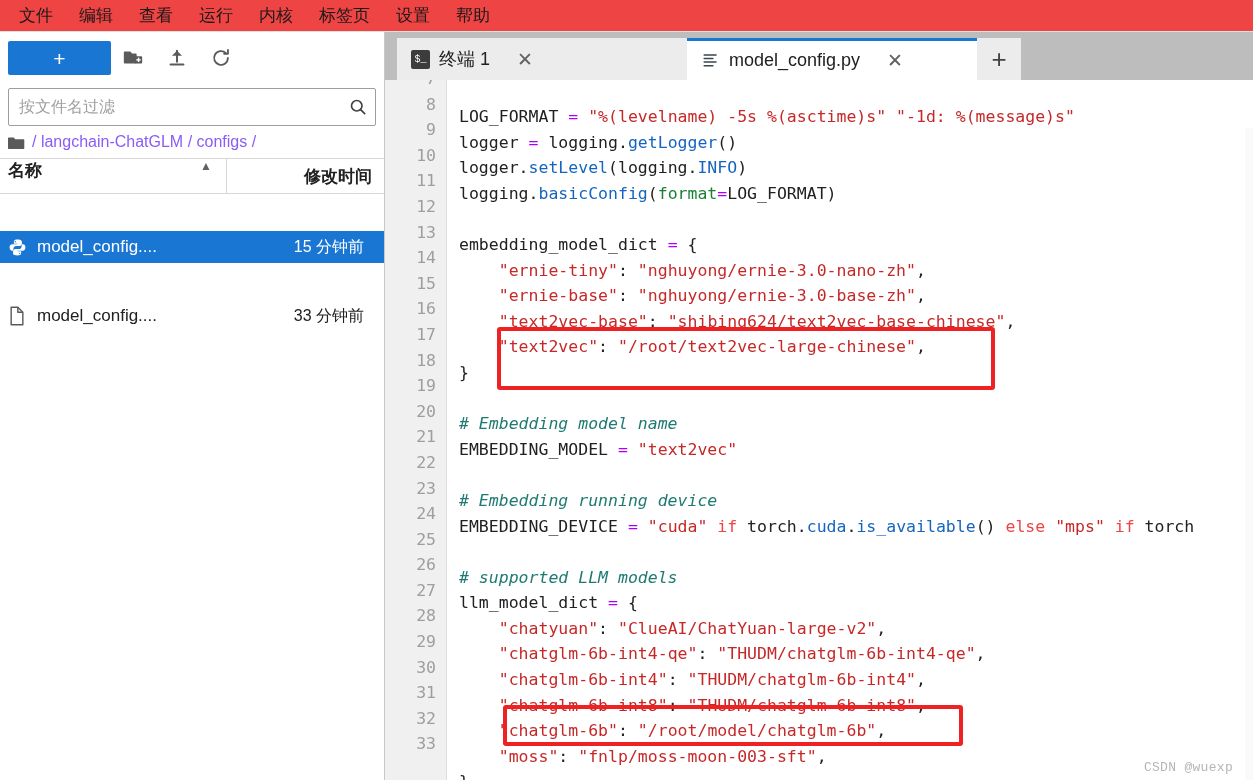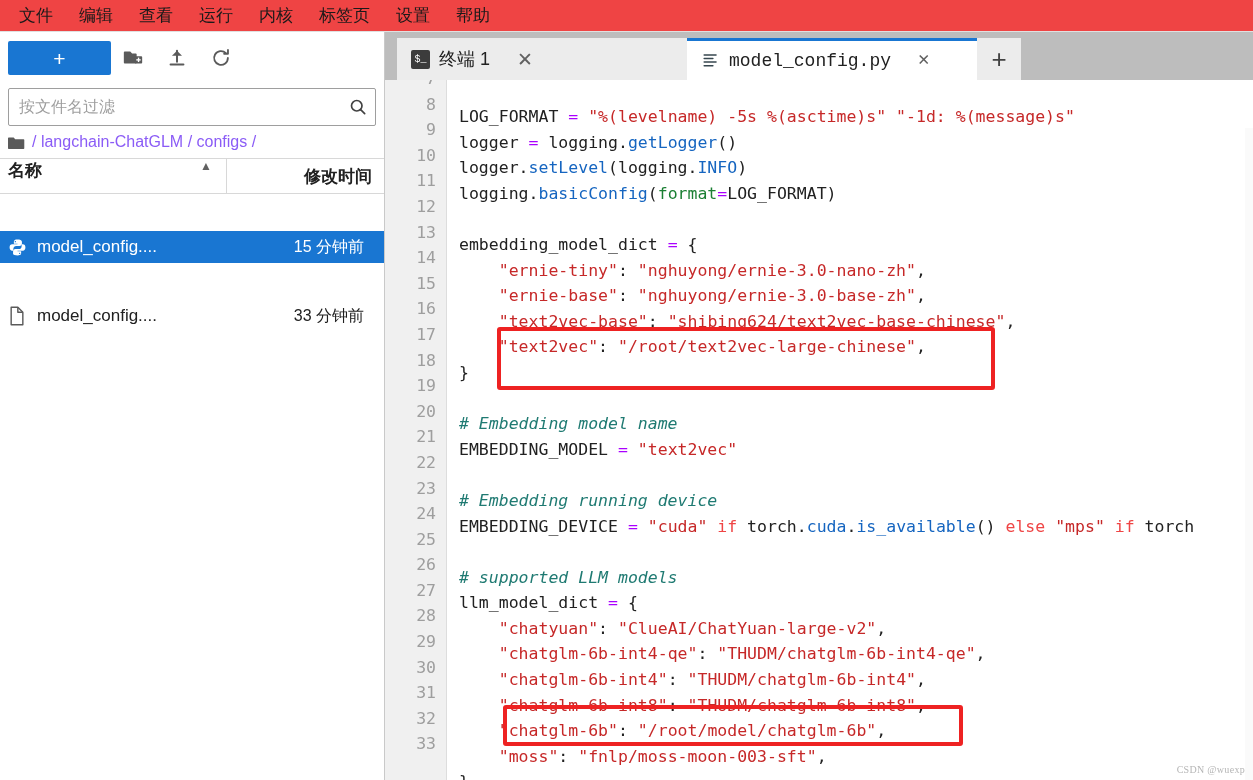--- a/index.html
+++ b/index.html
@@ -140,22 +140,22 @@
   .s-def{color:#212121;}
   .s-attr{color:#1565c0;}
   .s-kwarg{color:#1b7f33;}
 
   
   .redbox{
     position:absolute;border:4px solid #ee2222;border-radius:3px;
     pointer-events:none;box-sizing:border-box;
   }
   #watermark{
-    position:absolute;right:8px;bottom:5px;font-size:10px;color:#b5b5b5;
-    font-family:Liberation Serif, serif;letter-spacing:.3px;
+    position:absolute;right:20px;bottom:5px;font-size:13px;color:#b5b5b5;
+    font-family:Liberation Mono, monospace;letter-spacing:.3px;
   }
   #right-scroll{
     position:absolute;right:0;top:48px;width:8px;bottom:0;background:#fafafa;
   }
 </style>
 </head>
 <body>
 
 <div id="menubar">
     <div class="menu-item">文件</div>
@@ -253,21 +253,21 @@
 
   <div id="main">
 
     <div id="tabbar">
       <div id="tabs-holder" style="display:flex;align-items:flex-end;">
           <div class="tab inactive" style="min-width: 290px;">
             <span class="term-badge">$_</span>
             <span class="tab-label">终端 1</span>
             <span class="tab-close">✕</span>
           </div>
-          <div class="tab active" style="min-width: 290px; font-family: Liberation Mono, monospace;">
+          <div class="tab active" style="min-width: 290px;">
             <span style="display: inline-flex;">
               <svg width="19" height="19" viewBox="0 0 24 24" stroke="#37474f" stroke-width="1.9" stroke-linecap="round">
                 <path d="M4 5h15M4 9.5h11M4 14h15M4 18.5h11"></path>
               </svg>
             </span>
             <span class="tab-label">model_config.py</span>
             <span class="tab-close">✕</span>
           </div>
         </div>
       <div id="add-tab">+</div>

